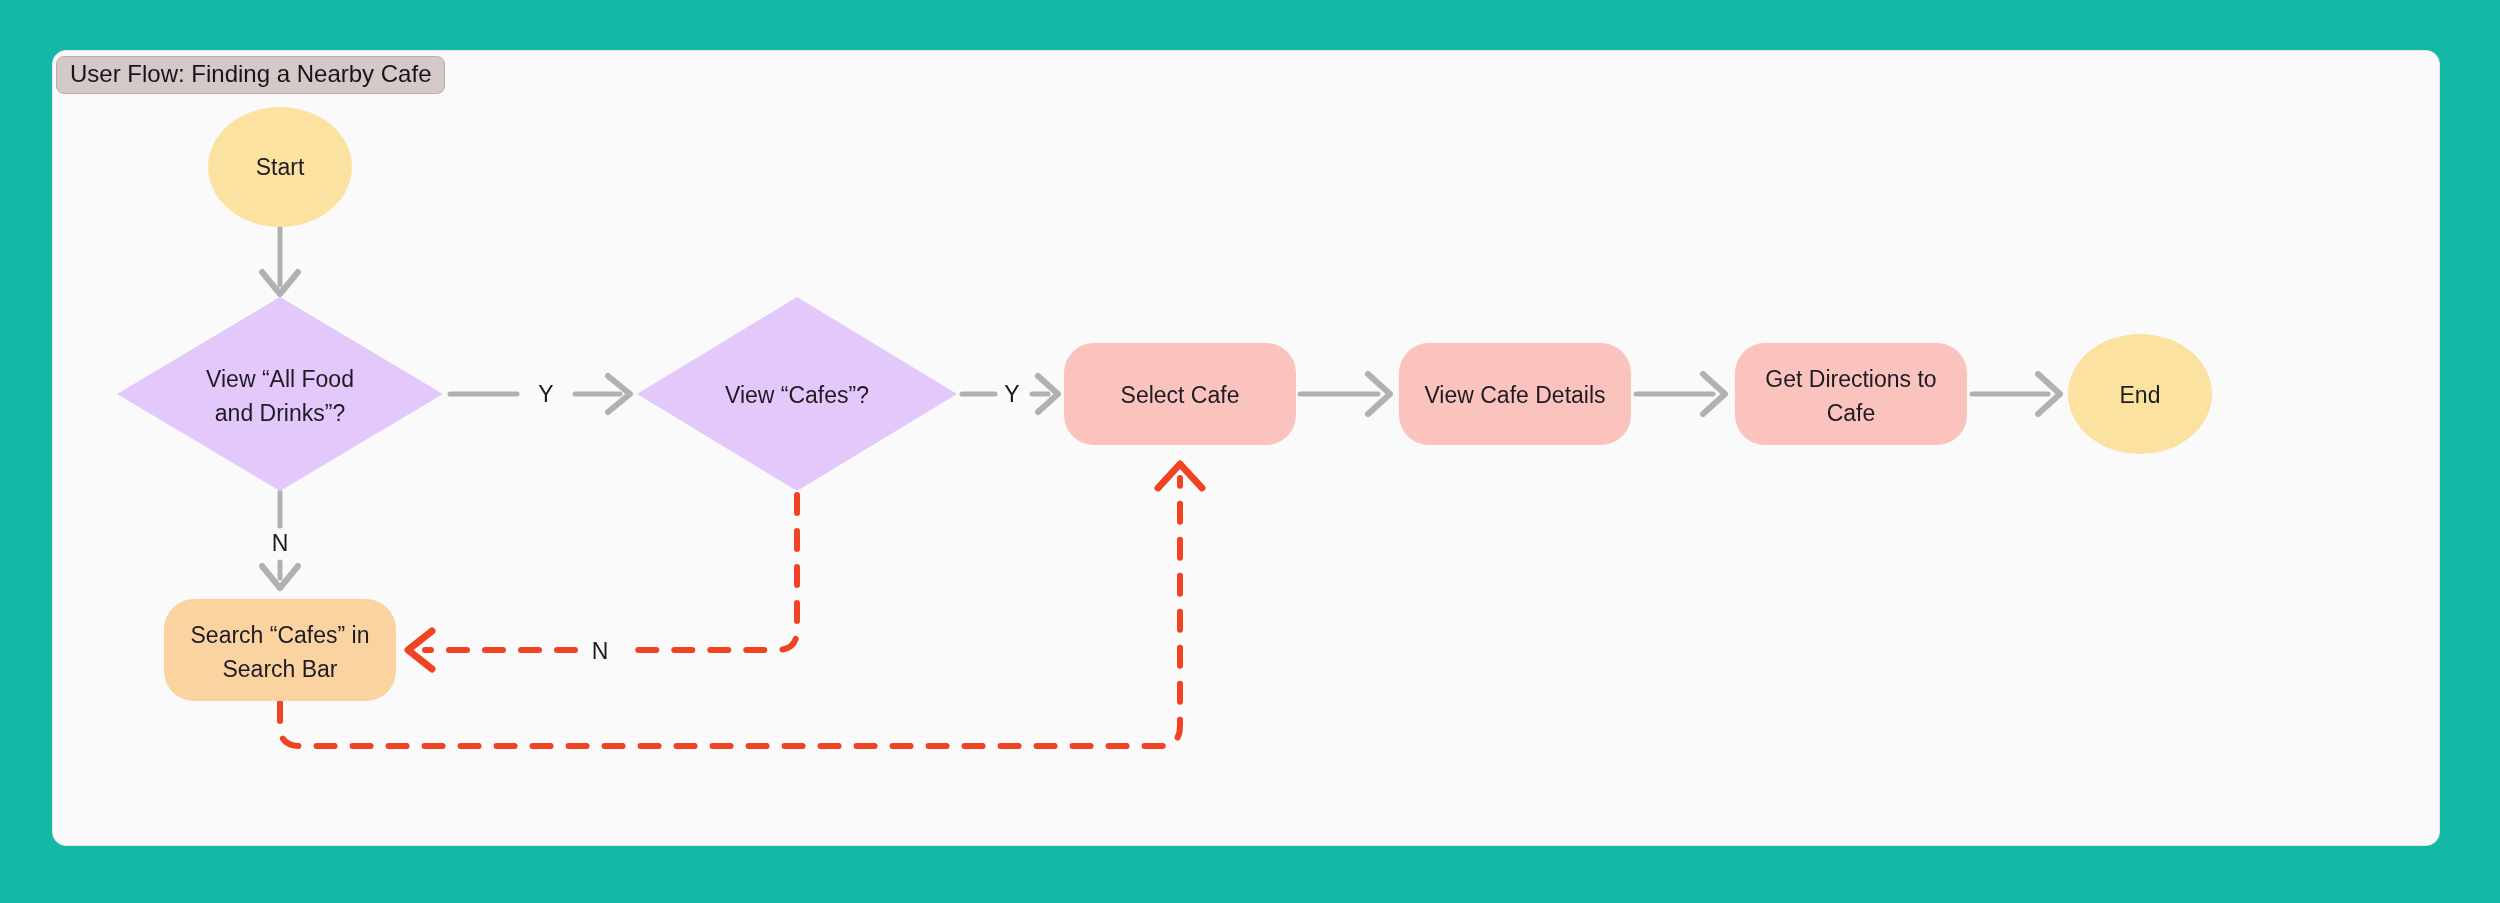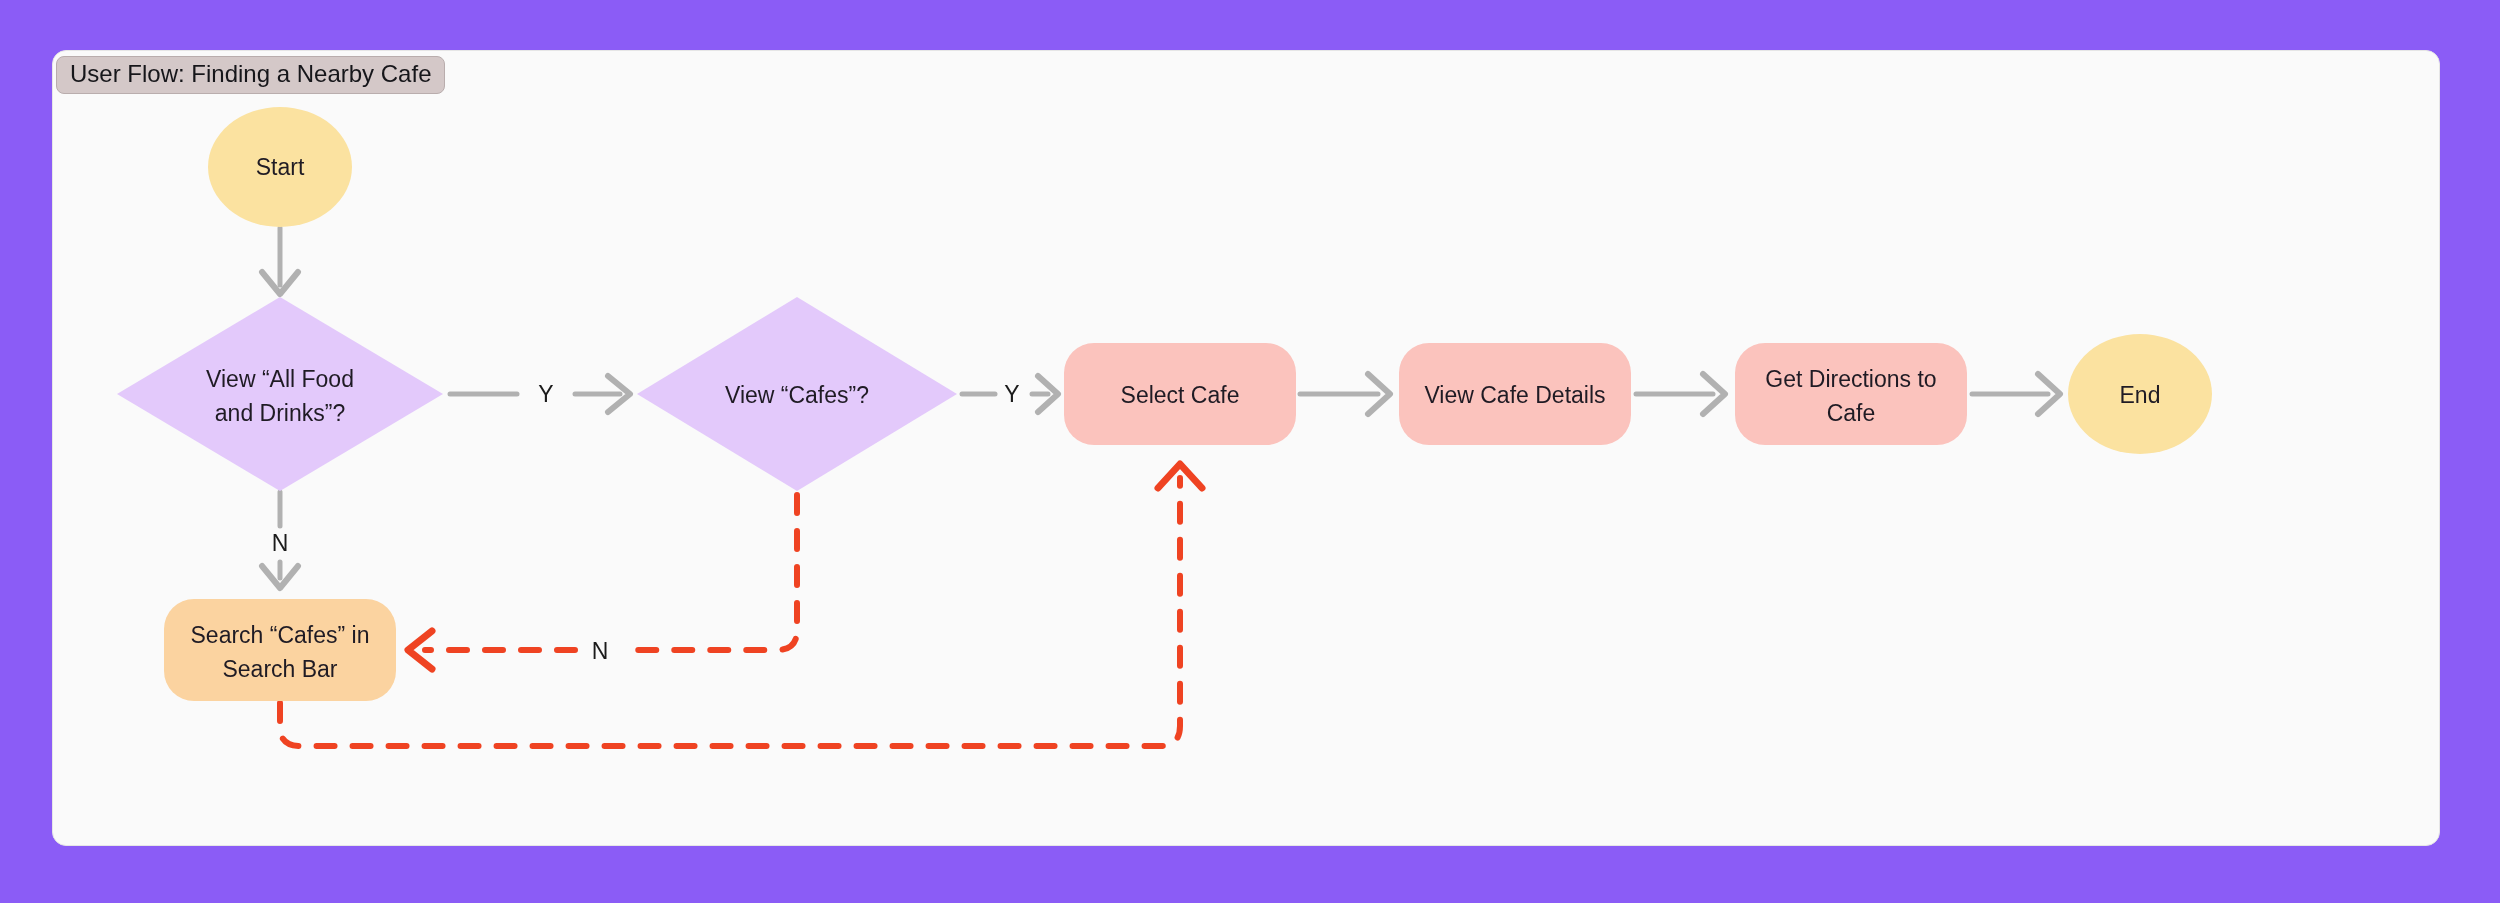--- a/index.html
+++ b/index.html
@@ -8,21 +8,21 @@
     background: #ffffff;
     width: 2500px;
     height: 903px;
     overflow: hidden;
     font-family: "Liberation Sans", sans-serif;
   }
   #stage {
     position: relative;
     width: 2500px;
     height: 903px;
-    background: #8b5cf6;
+    background: #14b8a6;
   }
   #canvas-frame {
     position: absolute;
     left: 52px;
     top: 50px;
     width: 2388px;
     height: 796px;
     background: #fafafa;
     border: 1.5px solid #e6e6e6;
     border-radius: 14px;

